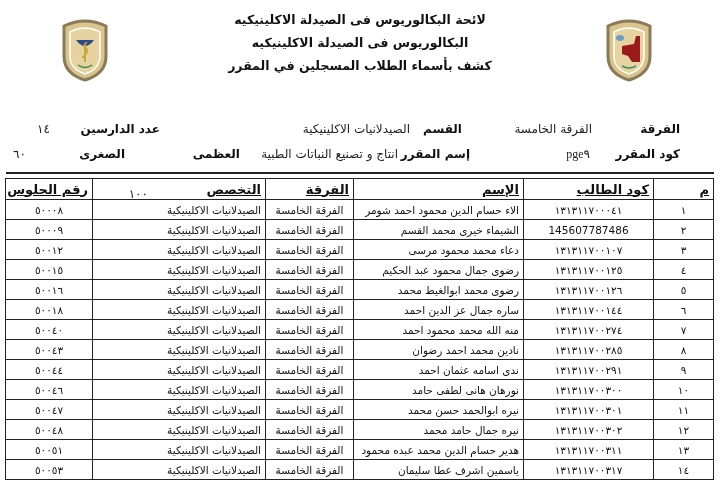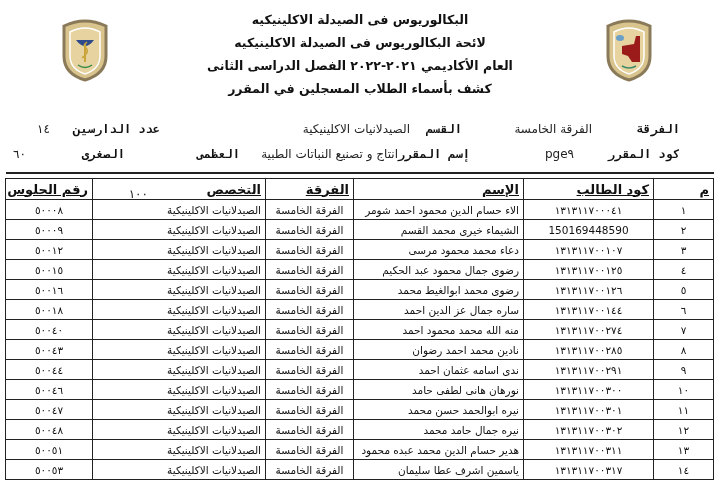--- a/index.html
+++ b/index.html
@@ -41,21 +41,21 @@
       width: 720px;
       height: 22px;
       direction: rtl;
       font-size: 12px;
     }
     .meta-row span {
       position: absolute;
       top: 0;
       white-space: nowrap;
     }
-    .meta-label { font-weight: bold; font-family: Liberation Mono, monospace; }
+    .meta-label { font-weight: bold; }
     .meta-value { font-weight: normal; color: #222; }
 
     .table-wrap {
       position: absolute;
       left: 6px;
       top: 172px;
       width: 708px;
       border-top: 2px solid #222;
     }
     table {
@@ -100,38 +100,37 @@
   <svg width="50" height="64" viewBox="0 0 50 64">
     <path d="M4 8 Q25 -2 46 8 L46 38 Q46 56 25 62 Q4 56 4 38 Z" fill="#d8c48c" stroke="#8a7a5a" stroke-width="3"></path>
     <path d="M10 14 Q25 6 40 14 L40 38 Q40 51 25 56 Q10 51 10 38 Z" fill="#e6d3a0" stroke="#fff" stroke-width="1.5"></path>
     <path d="M32 18 L36 18 L36 44 L28 44 L24 38 L18 36 L18 28 L30 26 Z" fill="#9b1b1b"></path>
     <ellipse cx="16" cy="20" rx="4" ry="3" fill="#6a9fc8"></ellipse>
     <path d="M18 48 Q25 52 32 48" fill="none" stroke="#3a8a6a" stroke-width="1.5"></path>
   </svg>
 </div>
 
 <div class="header-title-block">
+  <div>لائحة البكالوريوس فى الصيدلة الاكلينيكيه</div>
   <div>البكالوريوس فى الصيدلة الاكلينيكيه</div>
-  <div>لائحة البكالوريوس فى الصيدلة الاكلينيكيه</div>
-  <div>العام الأكاديمي ٢٠٢١-٢٠٢٢ الفصل الدراسى الثانى</div>
   <div>كشف بأسماء الطلاب المسجلين في المقرر</div>
 </div>
 
 <div class="meta-row" style="top:122px;">
   <span class="meta-label" style="right:40px;">الفرقة</span>
   <span class="meta-value" style="right:128px;">الفرقة الخامسة</span>
   <span class="meta-label" style="right:258px;">القسم</span>
   <span class="meta-value" style="right:310px;">الصيدلانيات الاكلينيكية</span>
   <span class="meta-label" style="right:560px;">عدد الدارسين</span>
   <span class="meta-value" style="right:670px;">١٤</span>
 </div>
 
 <div class="meta-row" style="top:147px;">
   <span class="meta-label" style="right:40px;">كود المقرر</span>
-  <span class="meta-value" style="right:146px;">pge٩</span>
+  <span class="meta-value" style="right:130px;font-family:Liberation Serif, serif;">pge٩</span>
   <span class="meta-label" style="right:250px;">إسم المقرر</span>
   <span class="meta-value" style="right:322px;margin-left:40px;">انتاج و تصنيع النباتات الطبية</span>
   <span class="meta-label" style="right:480px;text-align:right;">العظمى</span>
   <span class="meta-value" style="right:572px;margin-top:40px;">١٠٠</span>
   <span class="meta-label" style="right:595px;">الصغرى</span>
   <span class="meta-value" style="right:694px;">٦٠</span>
 </div>
 
 <div class="table-wrap">
   <table>
@@ -157,21 +156,21 @@
       <tr>
         <td>١</td>
         <td>١٣١٣١١٧٠٠٠٤١</td>
         <td class="name-cell">الاء حسام الدين محمود احمد شومر</td>
         <td>الفرقة الخامسة</td>
         <td class="spec-cell">الصيدلانيات الاكلينيكية</td>
         <td>٥٠٠٠٨</td>
       </tr>
       <tr>
         <td>٢</td>
-        <td>150169448590</td>
+        <td>145607787486</td>
         <td class="name-cell">الشيماء خيرى محمد القسم</td>
         <td>الفرقة الخامسة</td>
         <td class="spec-cell">الصيدلانيات الاكلينيكية</td>
         <td>٥٠٠٠٩</td>
       </tr>
       <tr>
         <td>٣</td>
         <td>١٣١٣١١٧٠٠١٠٧</td>
         <td class="name-cell">دعاء محمد محمود مرسى</td>
         <td>الفرقة الخامسة</td>

